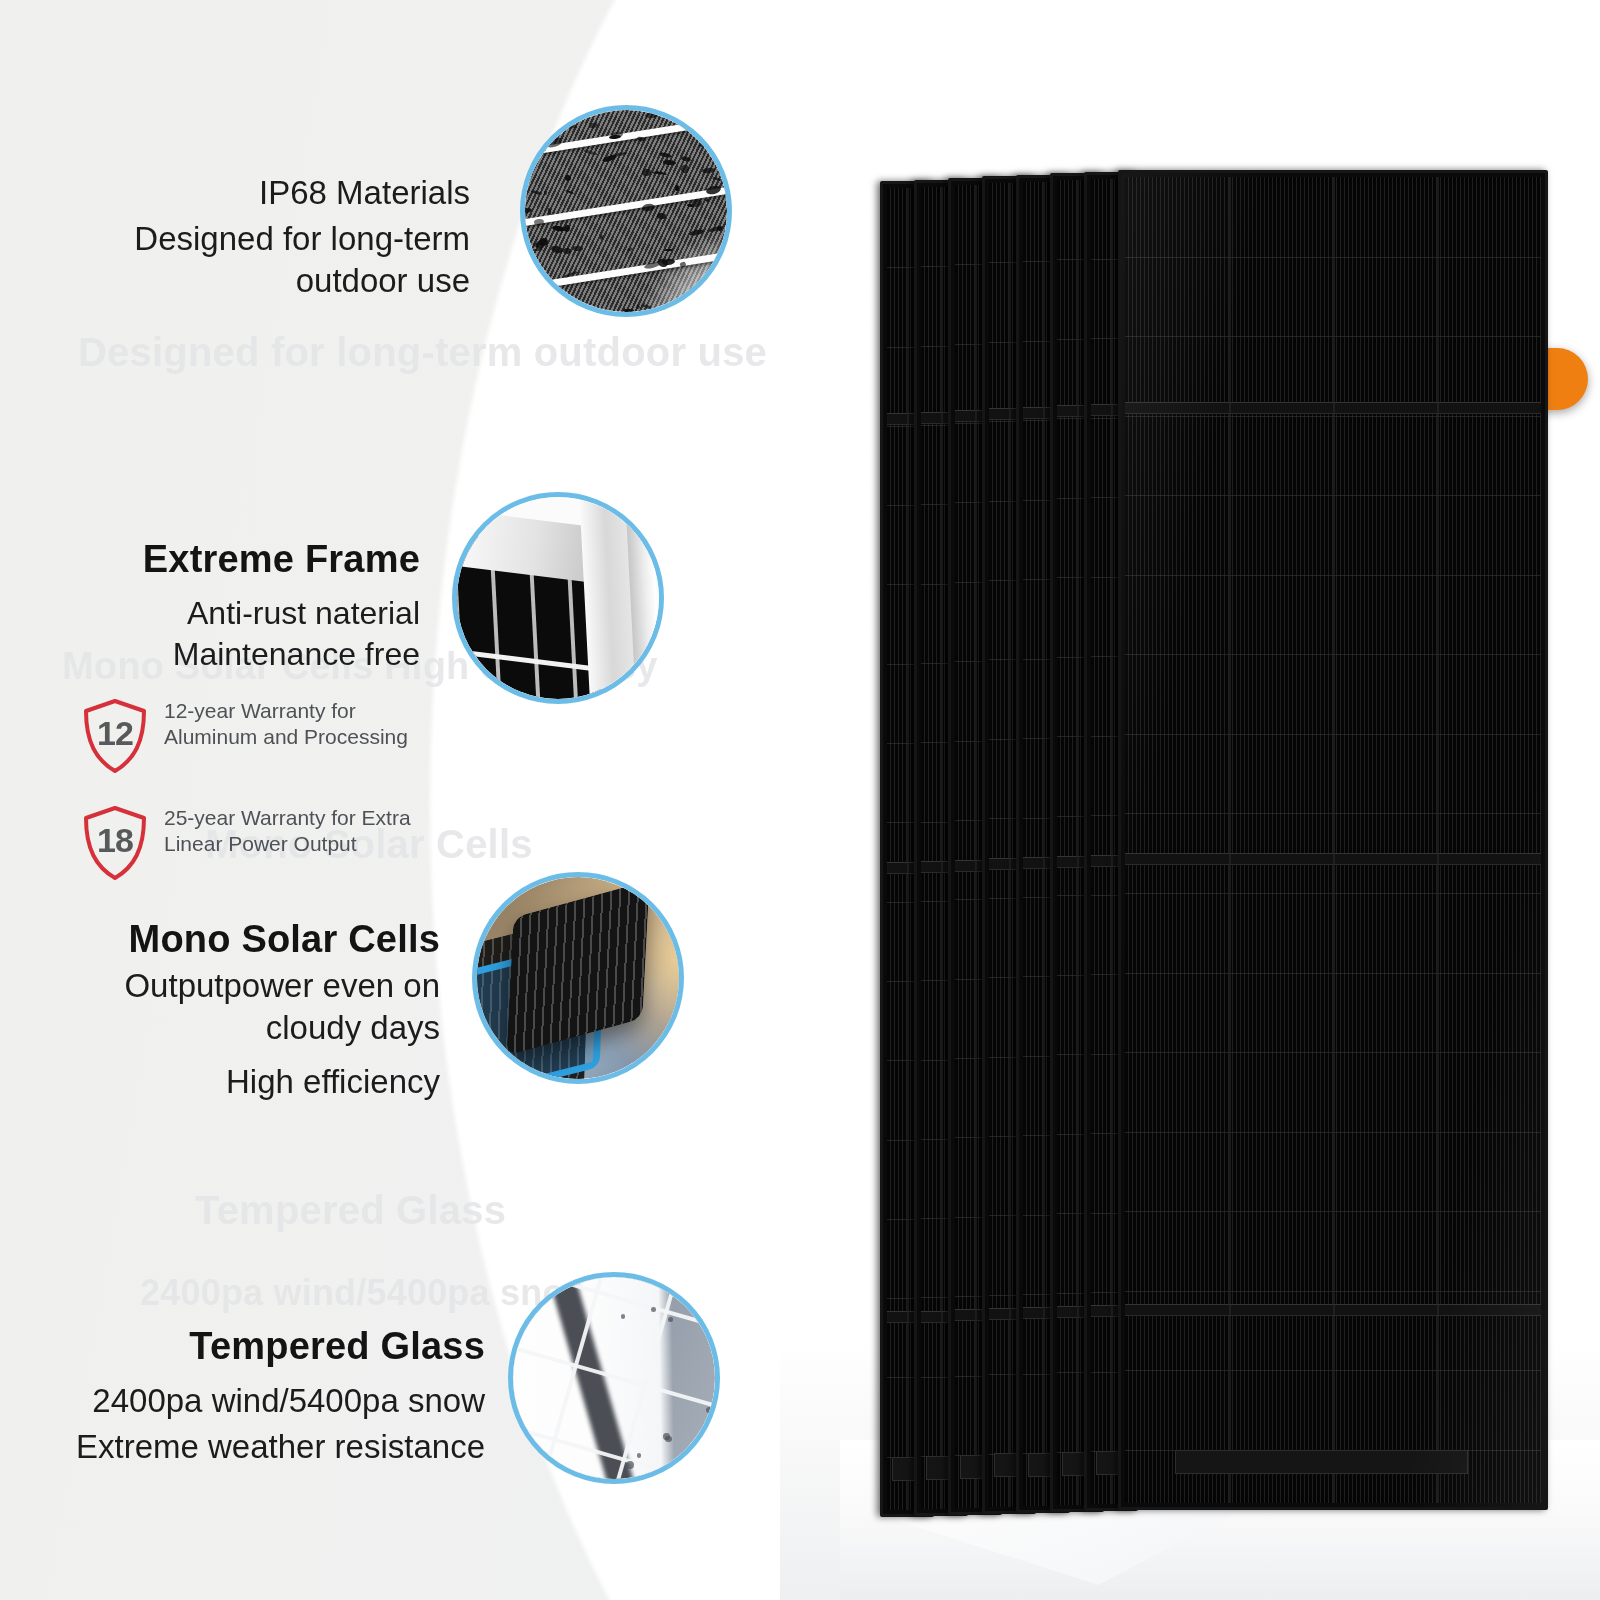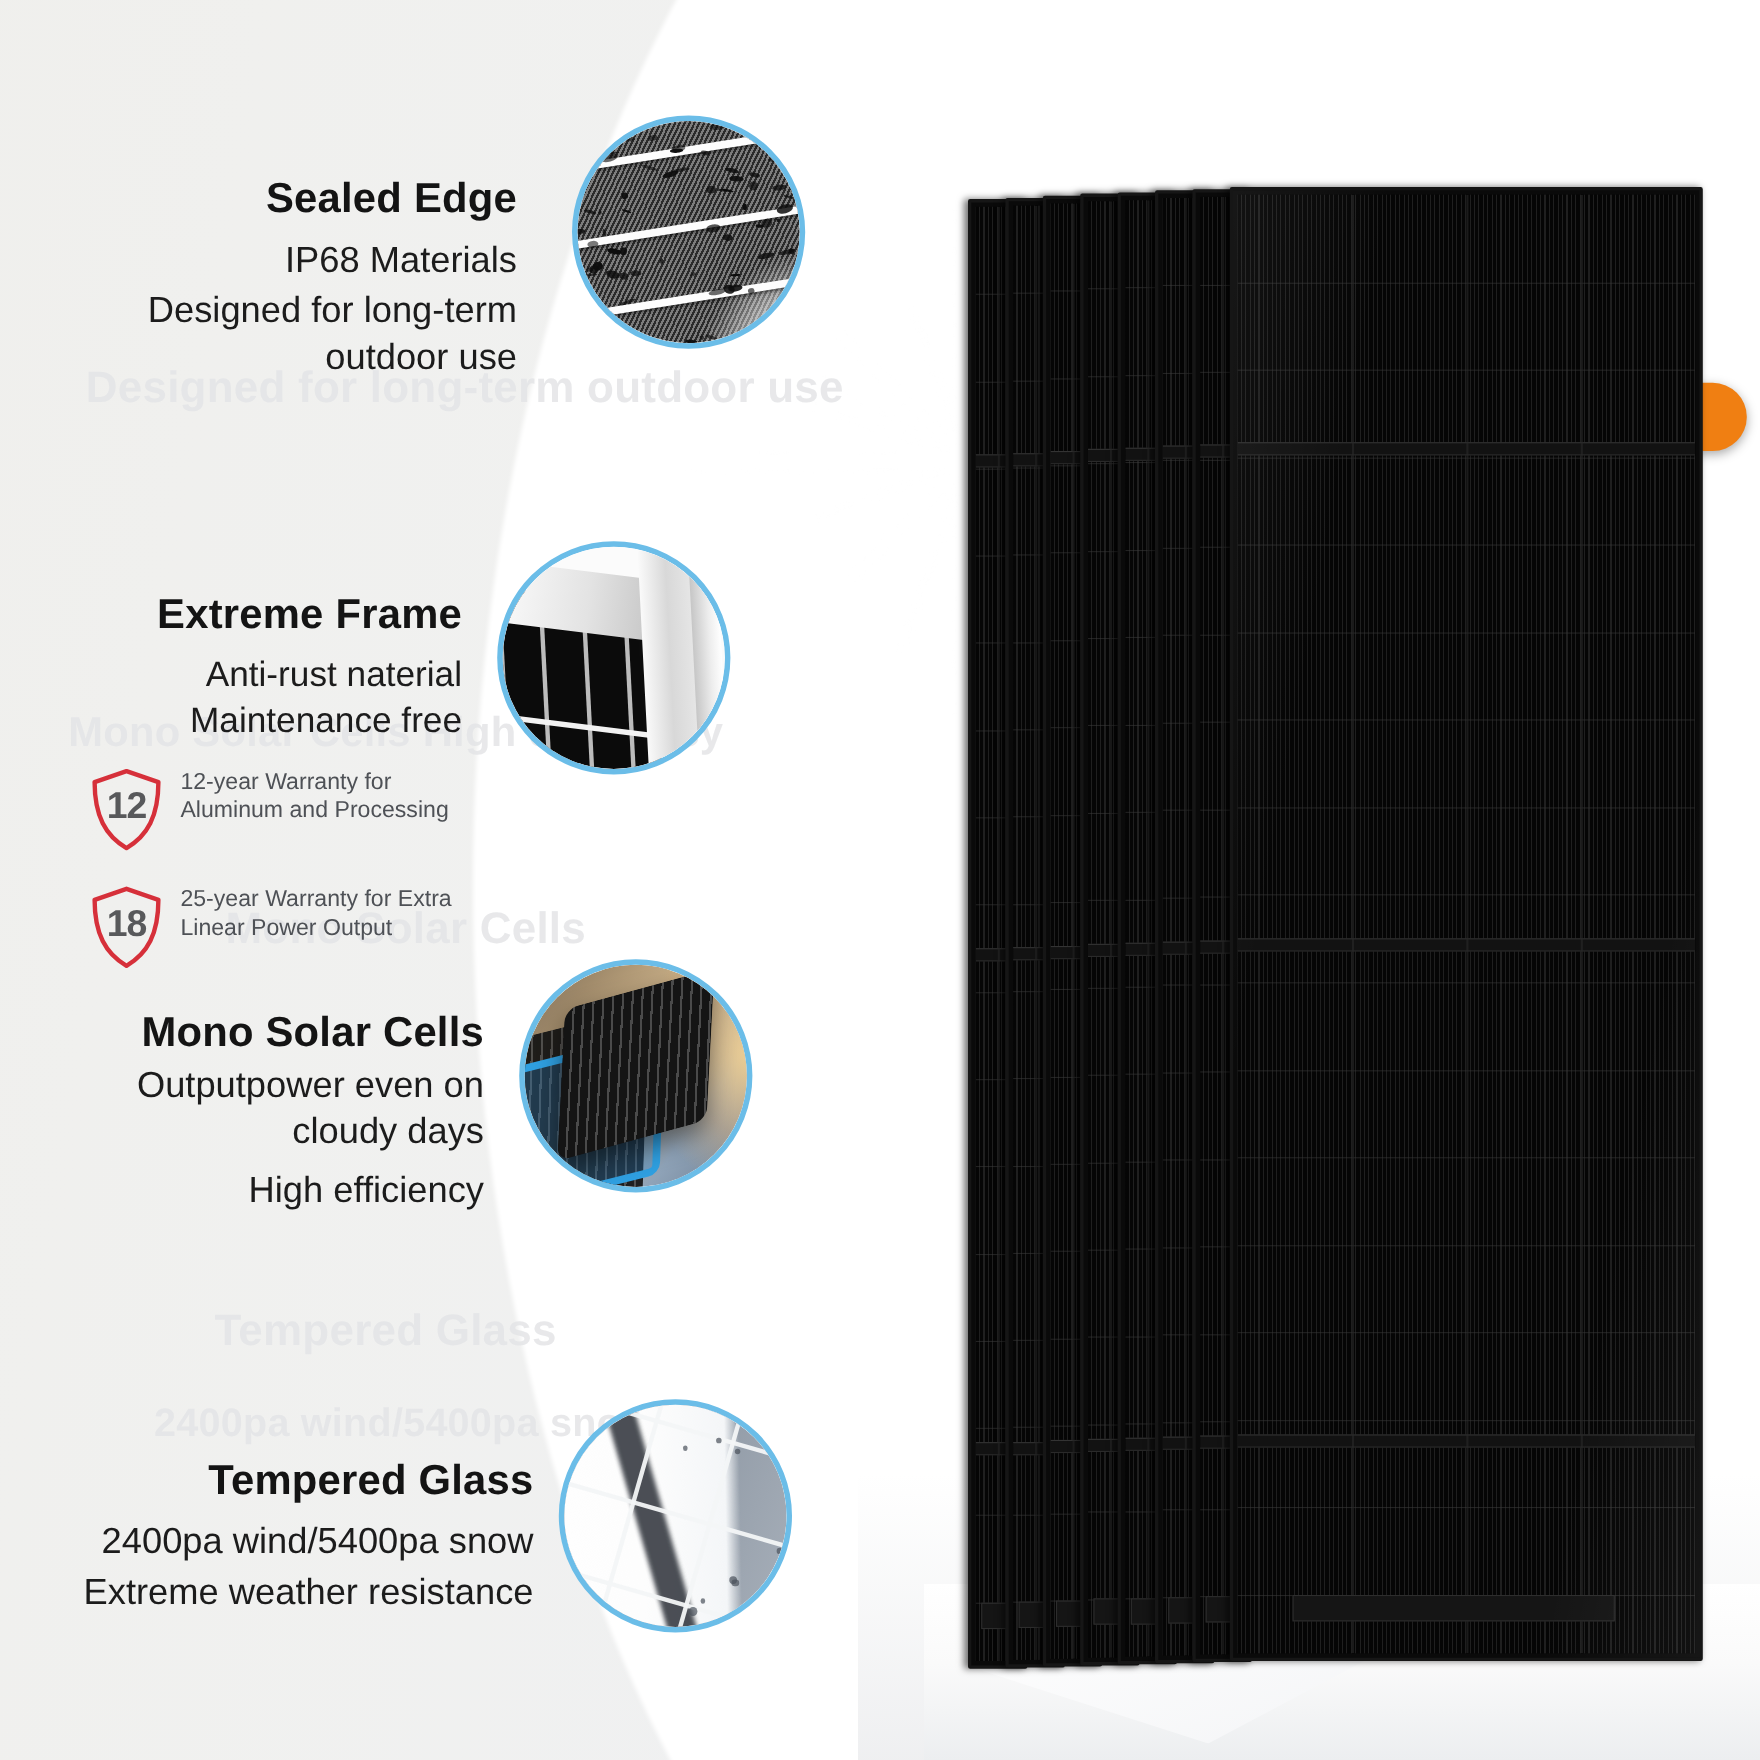--- a/index.html
+++ b/index.html
@@ -458,21 +458,20 @@
           <div class="vsplit" style="left: 75%;"></div>
           <div class="jbox" style="left: 12%; width: 70%; bottom: 2.2%;"></div>
         </div>
         <div class="sheen"></div>
       </div>
     </div>
 
   <div id="power-badge">550W*10</div>
 
   <div class="feature" style="left:40px;top:160px;width:430px;">
-    <div class="f-title" style="font-size:38px;">Sealed Edge</div>
     <div class="f-line" style="font-size:33px;margin-top:12px;">IP68 Materials</div>
     <div class="f-line" style="font-size:33px;margin-top:4px;">Designed for long-term outdoor use</div>
   </div>
 
   <div class="circle" style="left:520px;top:105px;width:212px;height:212px;">
     <div class="inner">
       <div class="ph-drops" id="ph-drops">
         <div class="glare"></div>
       <div class="busbar" style="top: 18%;"></div>
           <div class="busbar" style="top: 46%;"></div>

